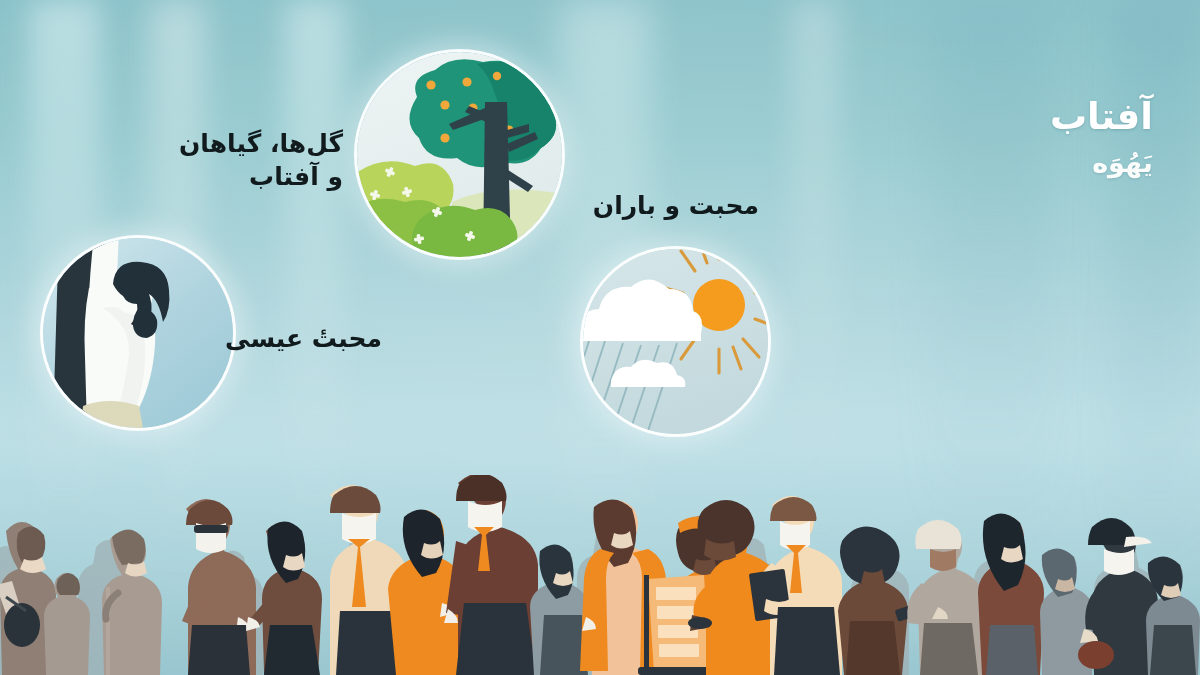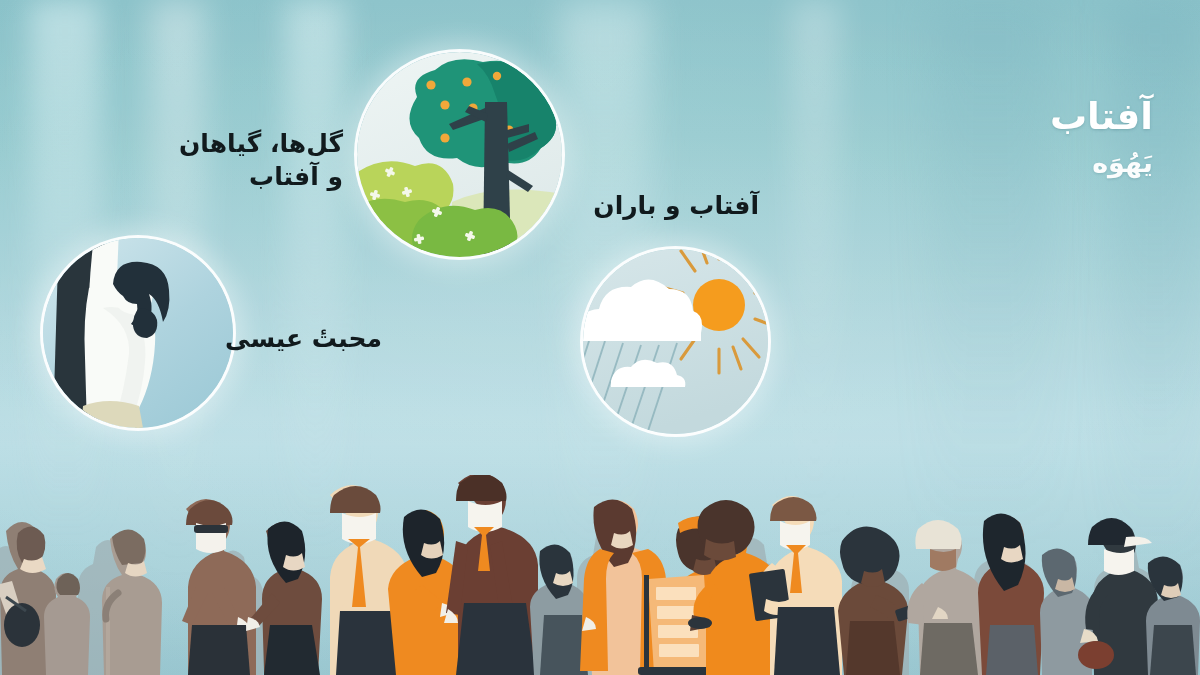--- a/index.html
+++ b/index.html
@@ -226,21 +226,21 @@
         <path d="M40 168 Q66 158 96 168 L100 190 L38 190 Z" fill="#ddd9bb"></path>
       </g>
     </svg>
   </div>
 
   <div class="caption" id="cap-plants">
     <div>گل‌ها، گیاهان</div>
     <div>و آفتاب</div>
   </div>
 
-  <div class="caption" id="cap-sun">آفتاب و باران</div>
+  <div class="caption" id="cap-sun">محبت و باران</div>
 
   <div class="caption" id="cap-ransom">محبتٔ عیسی</div>
 
   <div id="brand">
     <div class="big">آفتاب</div>
     <div class="small">یَهُوَه</div>
   </div>
 
   <div id="crowd">
     <svg viewBox="0 0 1200 200" xmlns="http://www.w3.org/2000/svg" preserveAspectRatio="none">

